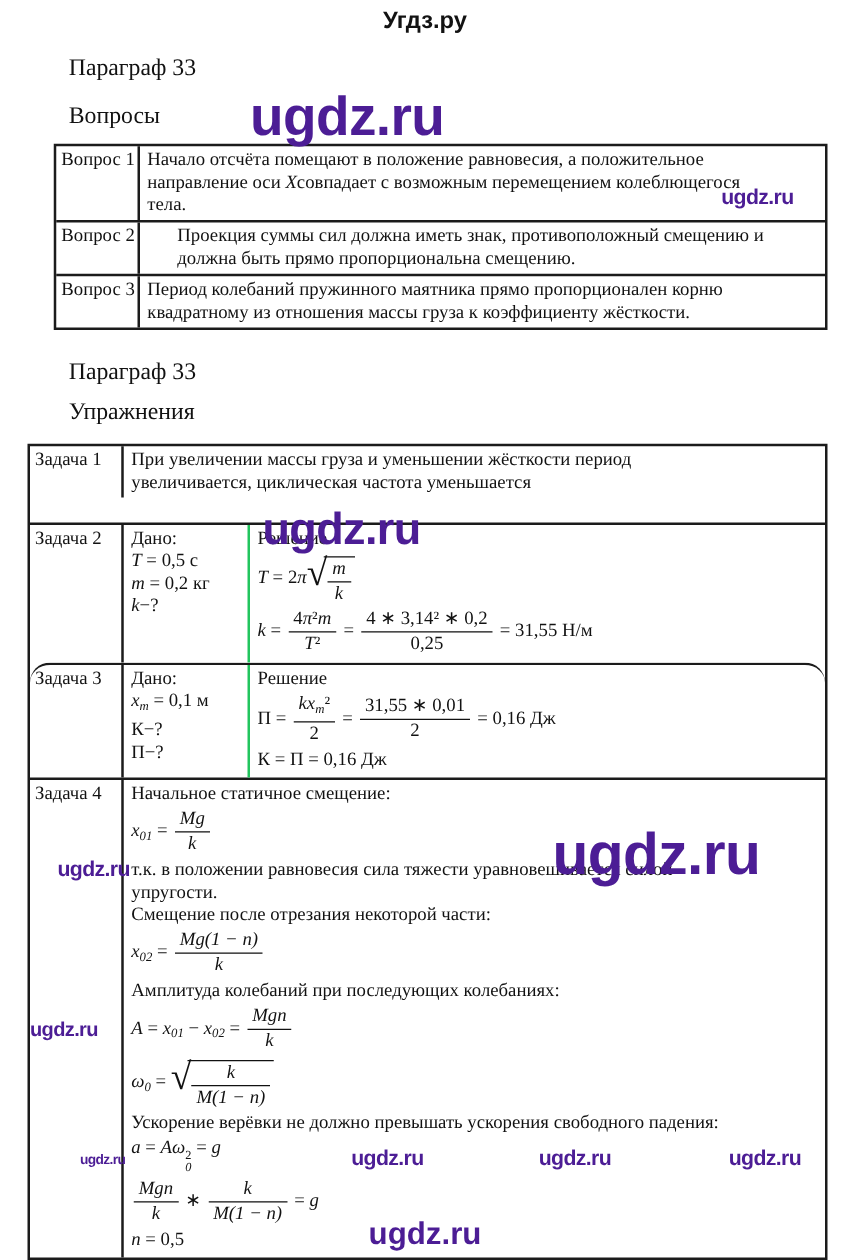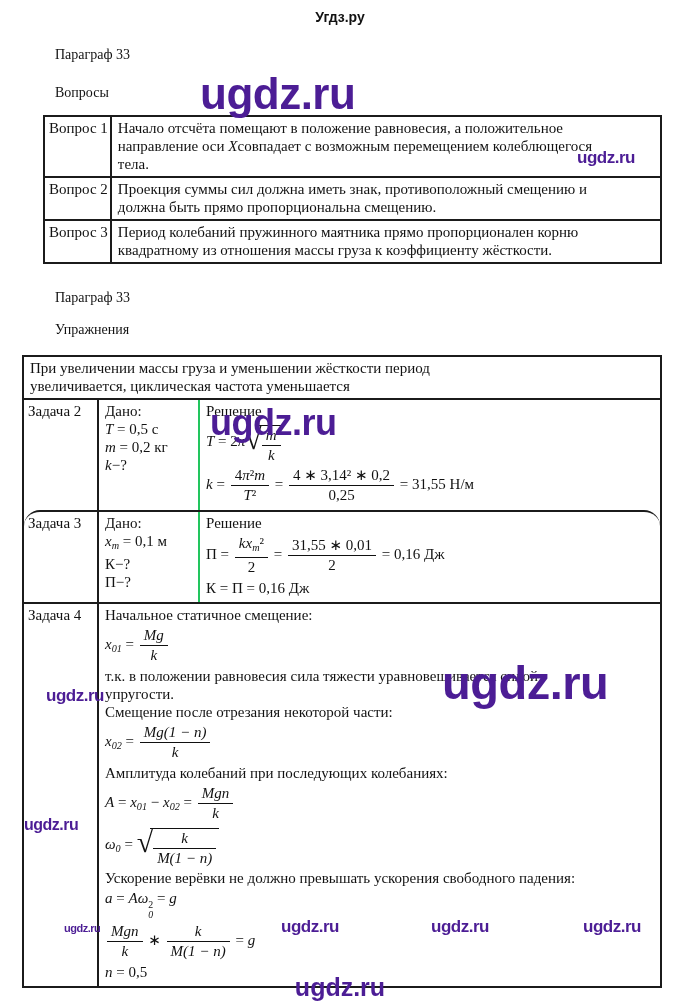--- a/index.html
+++ b/index.html
@@ -5,23 +5,23 @@
   html,body{margin:0;padding:0;}
   body{
     width:680px;height:1008px;position:relative;overflow:hidden;
     background:#ffffff;color:#121212;
     font-family:"Liberation Serif", serif;
     font-size:15px;line-height:18px;
   }
   
   .site-title{
     position:absolute;top:5px;left:0;width:100%;text-align:center;
-    font-family:"Liberation Sans",sans-serif;font-weight:bold;font-size:14px;line-height:24px;
+    font-family:"Liberation Sans",sans-serif;font-weight:bold;font-size:19px;line-height:24px;
   }
-  .plabel{position:absolute;left:55px;font-size:14px;}
+  .plabel{position:absolute;left:55px;font-size:19px;}
   
   .wm{
     position:absolute;font-family:"Liberation Sans",sans-serif;font-weight:bold;
     color:#4c1d95;line-height:1;z-index:10;white-space:nowrap;letter-spacing:-0.5px;
   }
   .wm-top{left:200px;top:72px;font-size:44px;}
   .wm-q1{left:577px;top:149px;font-size:17px;}
   .wm-z2{left:210px;top:405px;font-size:36px;}
   .wm-z4{left:442px;top:659px;font-size:47px;}
   .wm-l1{left:46px;top:687px;font-size:17px;}
@@ -36,24 +36,24 @@
   .tbl1{left:43px;top:115px;width:619px;}
   .tbl2{left:22px;top:355px;width:640px;}
   .trow{display:flex;border-top:2px solid #1b1b1b;}
   .trow:first-child{border-top:none;}
   .cell{padding:2px 6px 3px 6px;box-sizing:border-box;}
   .cell-label{flex:0 0 64px;border-right:2px solid #1b1b1b;white-space:nowrap;padding-left:4px;padding-right:2px;}
   .tbl2 .cell-label{flex:0 0 75px;}
   .cell-body{flex:1 1 auto;min-width:0;}
   .cell-given{flex:0 0 101px;border-right:2px solid #22c55e;}
   .r-q1{min-height:58px;}
-  .r-q2{min-height:37px;}
+  .r-q2{min-height:37px;gap:24px;}
   .r-q3{min-height:40px;}
   .r-z1{min-height:40px;}
-  .r-z2{min-height:101px;}
+  .r-z2{min-height:101px;margin-top:20px;}
   .r-z3{min-height:77px;border-radius:16px;}
   .tline{display:block;}
   
   .fline{margin:2px 0;white-space:nowrap;}
   .it{font-style:italic;}
   .sub{font-size:0.68em;vertical-align:-0.3em;font-style:italic;}
   .frac{display:inline-block;vertical-align:middle;text-align:center;margin:1px 2px;}
   .frac .num{display:block;padding:0 4px 1px;border-bottom:1.5px solid #111;line-height:17px;}
   .frac .den{display:block;padding:1px 4px 0;line-height:17px;}
   .sqrt{display:inline-flex;vertical-align:middle;align-items:flex-start;}
@@ -97,20 +97,21 @@
     </div>
   </div>
 </div>
 
 <div class="plabel" style="top:289px;">Параграф 33</div>
 <div class="plabel" style="top:321px;">Упражнения</div>
 
 <div class="tbl tbl2">
 
   <div class="trow r-z1">
+    <div class="cell cell-label">Задача 1</div>
     <div class="cell cell-body">
       <span class="tline">При увеличении массы груза и уменьшении жёсткости период</span>
       <span class="tline">увеличивается, циклическая частота уменьшается</span>
     </div>
   </div>
 
   <div class="trow r-z2">
     <div class="cell cell-label">Задача 2</div>
     <div class="cell cell-given">
       <span class="tline">Дано:</span>

